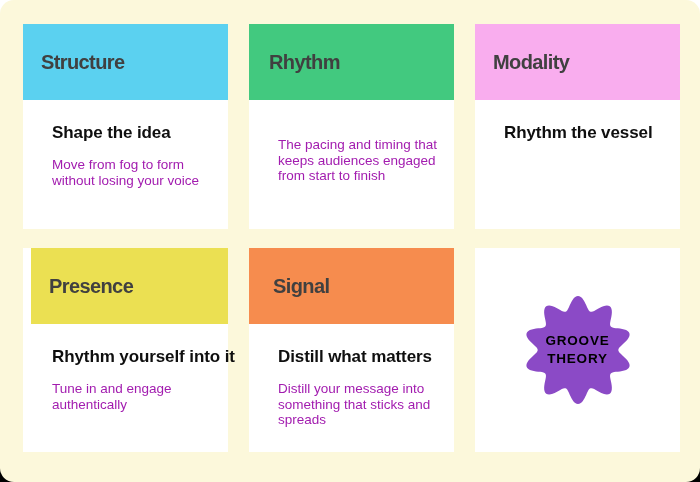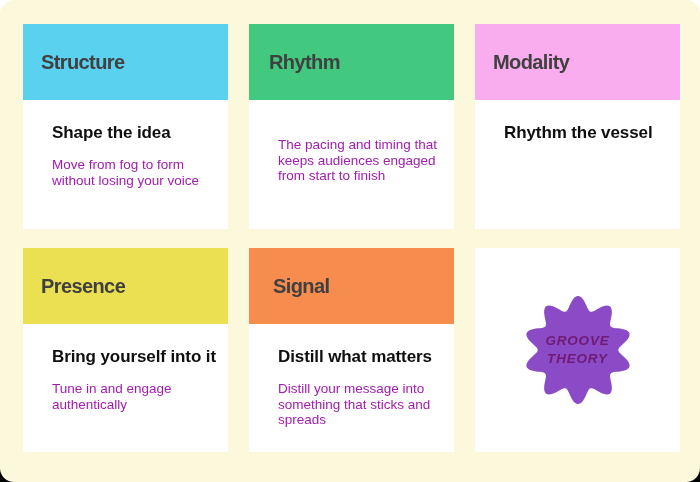--- a/index.html
+++ b/index.html
@@ -101,25 +101,25 @@
     <div class="card">
       <div class="card-header" style="background-color: rgb(249, 173, 238); text-align: center;">
         <h2 class="card-title">Modality</h2>
       </div>
       <div class="card-body">
         <h3 class="card-subtitle">Rhythm the vessel</h3>
       </div>
     </div>
 
     <div class="card">
-      <div class="card-header" style="background-color: rgb(235, 224, 82);">
+      <div class="card-header" style="background-color: rgb(235, 224, 82); margin-left: 8px;">
         <h2 class="card-title">Presence</h2>
       </div>
       <div class="card-body">
-        <h3 class="card-subtitle">Bring yourself into it</h3>
+        <h3 class="card-subtitle">Rhythm yourself into it</h3>
         <p class="card-desc">Tune in and engage
 authentically</p>
       </div>
     </div>
 
     <div class="card">
       <div class="card-header" style="background-color: rgb(246, 140, 78); padding-left: 24px;">
         <h2 class="card-title">Signal</h2>
       </div>
       <div class="card-body">
@@ -128,19 +128,19 @@
 something that sticks and
 spreads</p>
       </div>
     </div>
 
     <div class="card badge-card">
       <div class="badge">
         <svg viewBox="0 0 116 116" width="114" height="114" aria-hidden="true">
           <path id="starburst-path" d="M58.00 3.00L59.43 3.26L60.83 4.01L62.15 5.21L63.38 6.78L64.50 8.61L65.51 10.59L66.42 12.59L67.25 14.47L68.05 16.14L68.85 17.49L69.71 18.46L70.67 19.01L71.77 19.13L73.03 18.85L74.47 18.23L76.10 17.35L77.88 16.31L79.79 15.23L81.77 14.22L83.75 13.40L85.67 12.85L87.44 12.66L89.02 12.87L90.33 13.50L91.34 14.55L92.02 15.99L92.39 17.74L92.46 19.73L92.29 21.87L91.94 24.06L91.50 26.21L91.07 28.22L90.74 30.04L90.59 31.61L90.72 32.90L91.17 33.90L91.99 34.64L93.17 35.16L94.71 35.51L96.54 35.75L98.59 35.96L100.77 36.21L102.96 36.56L105.05 37.05L106.92 37.74L108.47 38.63L109.62 39.72L110.31 41.00L110.51 42.45L110.22 44.01L109.49 45.64L108.37 47.29L106.98 48.92L105.41 50.49L103.79 51.97L102.26 53.35L100.92 54.62L99.88 55.81L99.22 56.92L99.00 58.00L99.22 59.08L99.88 60.19L100.92 61.38L102.26 62.65L103.79 64.03L105.41 65.51L106.98 67.08L108.37 68.71L109.49 70.36L110.22 71.99L110.51 73.55L110.31 75.00L109.62 76.28L108.47 77.37L106.92 78.26L105.05 78.95L102.96 79.44L100.77 79.79L98.59 80.04L96.54 80.25L94.71 80.49L93.17 80.84L91.99 81.36L91.17 82.10L90.72 83.10L90.59 84.39L90.74 85.96L91.07 87.78L91.50 89.79L91.94 91.94L92.29 94.13L92.46 96.27L92.39 98.26L92.02 100.01L91.34 101.45L90.33 102.50L89.02 103.13L87.44 103.34L85.67 103.15L83.75 102.60L81.77 101.78L79.79 100.77L77.88 99.69L76.10 98.65L74.47 97.77L73.03 97.15L71.77 96.87L70.67 96.99L69.71 97.54L68.85 98.51L68.05 99.86L67.25 101.53L66.42 103.41L65.51 105.41L64.50 107.39L63.38 109.22L62.15 110.79L60.83 111.99L59.43 112.74L58.00 113.00L56.57 112.74L55.17 111.99L53.85 110.79L52.62 109.22L51.50 107.39L50.49 105.41L49.58 103.41L48.75 101.53L47.95 99.86L47.15 98.51L46.29 97.54L45.33 96.99L44.23 96.87L42.97 97.15L41.53 97.77L39.90 98.65L38.12 99.69L36.21 100.77L34.23 101.78L32.25 102.60L30.33 103.15L28.56 103.34L26.98 103.13L25.67 102.50L24.66 101.45L23.98 100.01L23.61 98.26L23.54 96.27L23.71 94.13L24.06 91.94L24.50 89.79L24.93 87.78L25.26 85.96L25.41 84.39L25.28 83.10L24.83 82.10L24.01 81.36L22.83 80.84L21.29 80.49L19.46 80.25L17.41 80.04L15.23 79.79L13.04 79.44L10.95 78.95L9.08 78.26L7.53 77.37L6.38 76.28L5.69 75.00L5.49 73.55L5.78 71.99L6.51 70.36L7.63 68.71L9.02 67.08L10.59 65.51L12.21 64.03L13.74 62.65L15.08 61.38L16.12 60.19L16.78 59.08L17.00 58.00L16.78 56.92L16.12 55.81L15.08 54.62L13.74 53.35L12.21 51.97L10.59 50.49L9.02 48.92L7.63 47.29L6.51 45.64L5.78 44.01L5.49 42.45L5.69 41.00L6.38 39.72L7.53 38.63L9.08 37.74L10.95 37.05L13.04 36.56L15.23 36.21L17.41 35.96L19.46 35.75L21.29 35.51L22.83 35.16L24.01 34.64L24.83 33.90L25.28 32.90L25.41 31.61L25.26 30.04L24.93 28.22L24.50 26.21L24.06 24.06L23.71 21.87L23.54 19.73L23.61 17.74L23.98 15.99L24.66 14.55L25.67 13.50L26.98 12.87L28.56 12.66L30.33 12.85L32.25 13.40L34.23 14.22L36.21 15.23L38.12 16.31L39.90 17.35L41.53 18.23L42.97 18.85L44.23 19.13L45.33 19.01L46.29 18.46L47.15 17.49L47.95 16.14L48.75 14.47L49.58 12.59L50.49 10.59L51.50 8.61L52.62 6.78L53.85 5.21L55.17 4.01L56.57 3.26L58.00 3.00Z" fill="#8b4ac6"></path>
         </svg>
-        <div class="badge-text" style="color: #701a75; font-style: italic;">GROOVE
+        <div class="badge-text" style="color: #000000;">GROOVE
 THEORY</div>
       </div>
     </div>
 
   </div>
 </div>
 
 </body></html>

